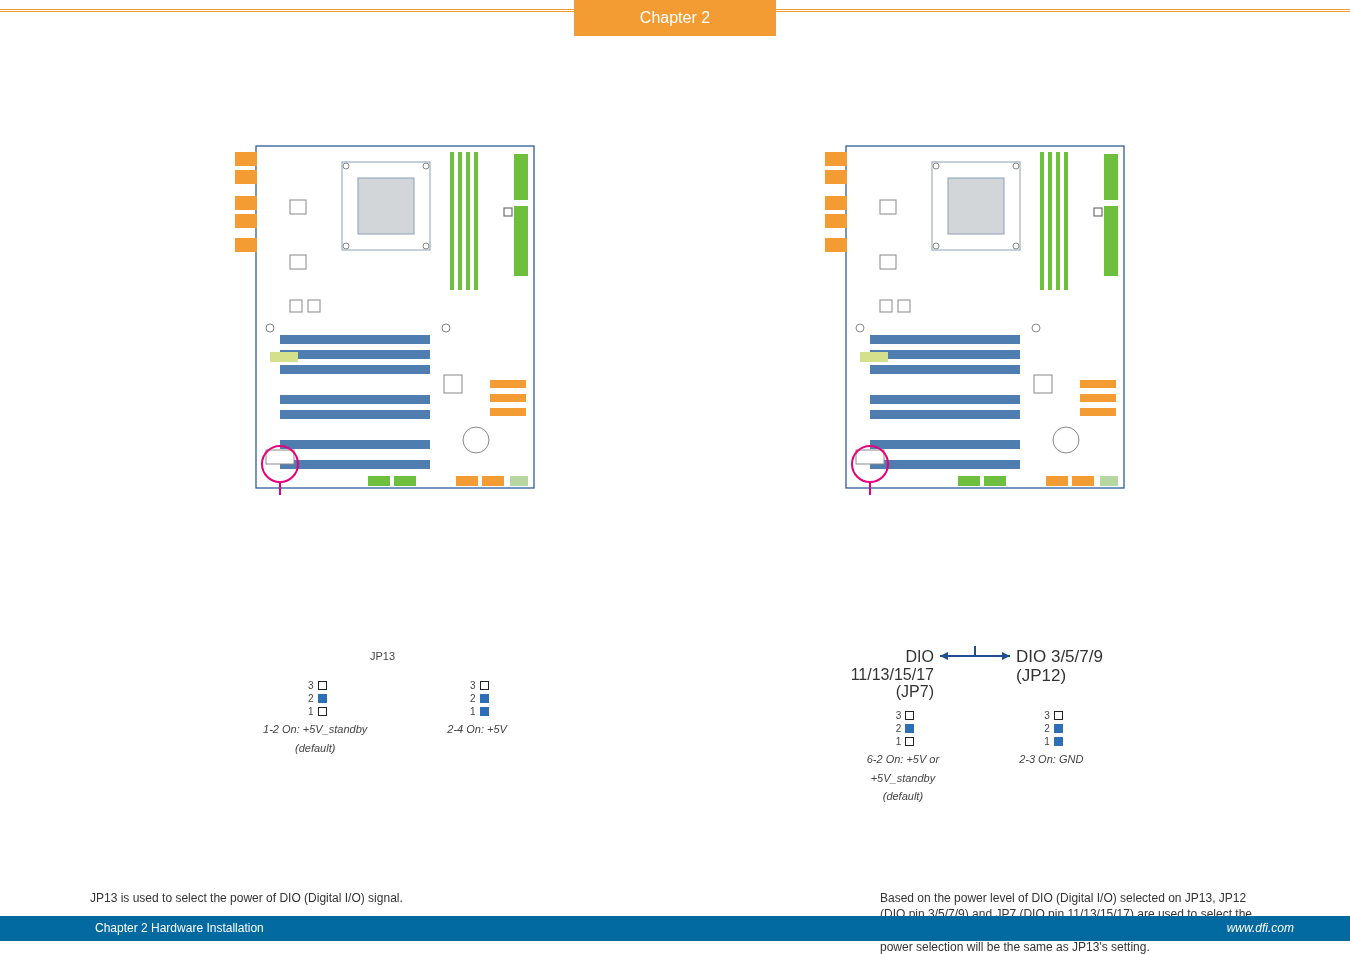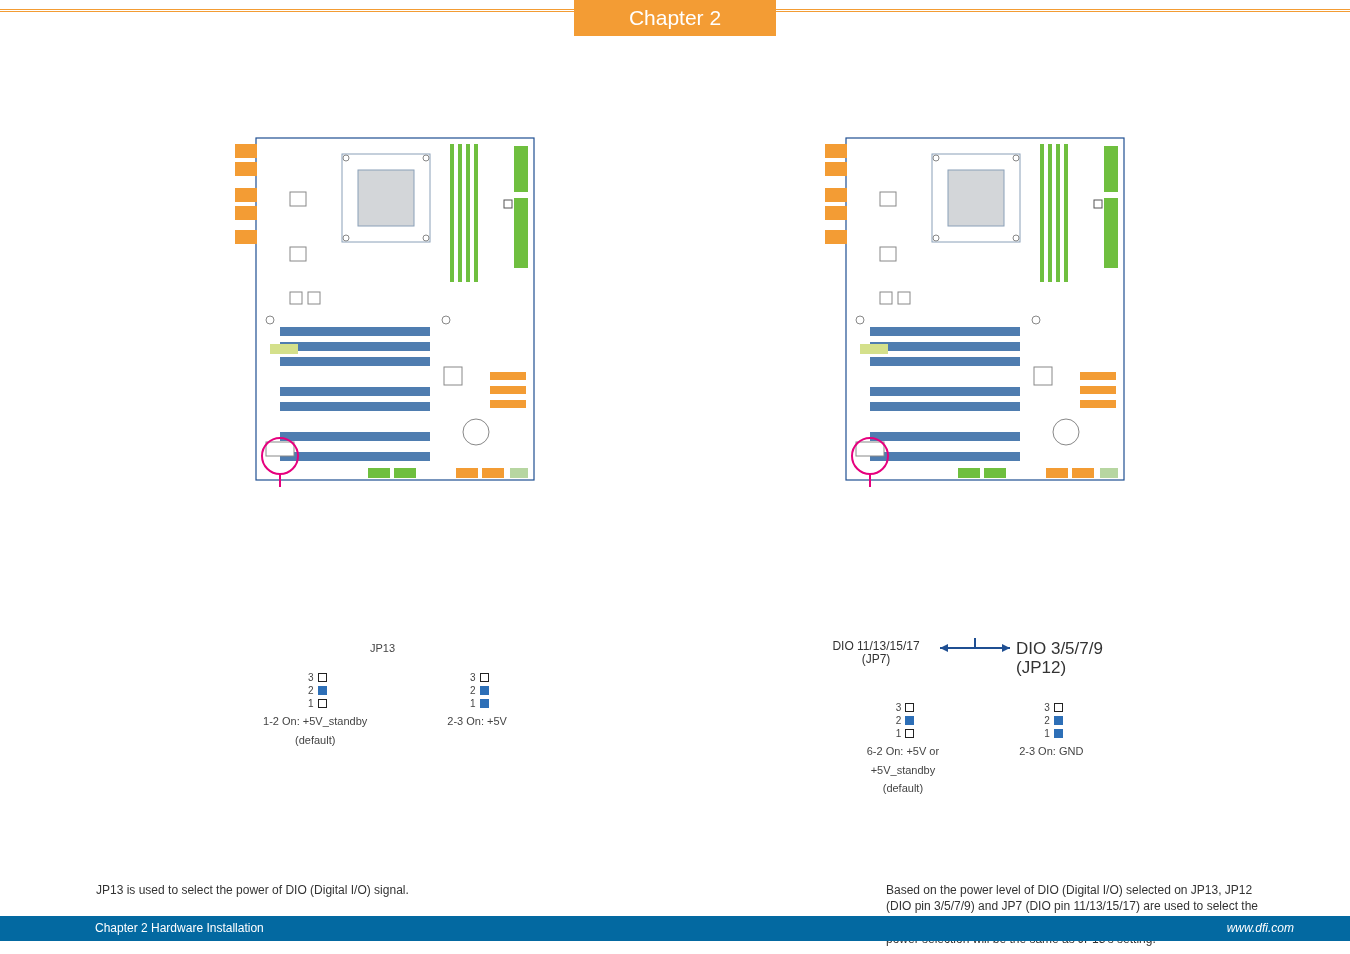--- a/index.html
+++ b/index.html
@@ -6,54 +6,54 @@
   html, body { width: 1350px; height: 954px; font-family: Verdana, Geneva, sans-serif; background: #fff; color: #333; }
   .page { width: 1350px; height: 954px; position: relative; overflow: hidden; }
 
   
   .top-band { position: absolute; top: 0; left: 0; right: 0; height: 46px; }
   .rule { position: absolute; left: 0; right: 0; height: 1px; background: #f39c34; }
   .rule.a { top: 9px; }
   .rule.b { top: 11px; }
   .chapter-tab {
     position: absolute; top: 0; left: 574px; width: 202px; height: 36px;
-    background: #f39c34; color: #fff; font-size: 21px; line-height: 36px;
+    background: #f39c34; color: #fff; font-size: 16px; line-height: 36px;
     text-align: center; font-weight: 400;
   }
 
   
   .footer { position: absolute; left: 0; right: 0; bottom: 13px; height: 25px; background: #0369a1; color: #fff; font-size: 12px; }
   .footer .left { position: absolute; left: 95px; top: 5px; }
   .footer .right { position: absolute; right: 56px; top: 5px; font-style: italic; }
 
   
-  .col { position: absolute; top: 132px; width: 590px; }
+  .col { position: absolute; top: 140px; width: 590px; }
   .col.left { left: 90px; }
   .col.right { left: 680px; }
 
   
   .board-wrap { width: 310px; margin: 0 auto; }
   .board { width: 310px; height: 355px; }
 
   
   .below-labels { position: absolute; left: 0; right: 0; top: 510px; font-size: 11px; color: #444; }
   .jp13-line { position: relative; margin: 0 auto; width: 310px; }
 
   .jumper-group { display: flex; justify-content: center; gap: 80px; margin-top: 30px; }
   .jumper-col { text-align: center; font-size: 11px; color: #444; }
   .jumper-pins { display: flex; flex-direction: column; align-items: center; gap: 2px; margin-bottom: 4px; }
   .pin-row { display: flex; align-items: center; gap: 4px; }
   .pin-num { width: 10px; text-align: right; font-size: 10px; }
   .pin { width: 9px; height: 9px; border: 1.2px solid #222; background: #fff; }
   .pin.fill { background: #2d6fb7; border-color: #2d6fb7; }
-  .jumper-caption { margin-top: 6px; line-height: 1.15; }
-
-  .desc { position: absolute; top: 750px; left: 0; right: 20px; font-size: 12px; line-height: 1.35; color: #333; margin-left: 6px; }
-
-  .callout-text-left { position: absolute; font-size: 12px; color: #333; text-align: center; line-height: 1.1; }
+  .jumper-caption { margin-top: 6px; line-height: 1.15; font-style: italic; }
+
+  .desc { position: absolute; top: 750px; left: 0; right: 20px; font-size: 12px; line-height: 1.35; color: #333; }
+
+  .callout-text-left { position: absolute; font-size: 16px; color: #333; text-align: right; line-height: 1.1; }
   .callout-text-right { position: absolute; font-size: 17px; color: #333; text-align: left; line-height: 1.1; }
 
 </style>
 </head>
 <body>
 
 <div class="page">
 
   <div class="top-band">
     <div class="rule a"></div>
@@ -165,21 +165,21 @@
               </div>
             <div class="pin-row">
                 <span class="pin-num">2</span>
                 <span class="pin fill"></span>
               </div>
             <div class="pin-row">
                 <span class="pin-num">1</span>
                 <span class="pin fill"></span>
               </div>
           </div>
-          <div class="jumper-caption">2-3 On: +5V</div>
+          <div class="jumper-caption">2-4 On: +5V</div>
           <div class="jumper-caption"></div>
         </div>
       </div>
     </div>
 
     <div class="desc">JP13 is used to select the power of DIO (Digital I/O) signal.</div>
   </div>
 
   <div class="col right">
     <div class="board-wrap">

